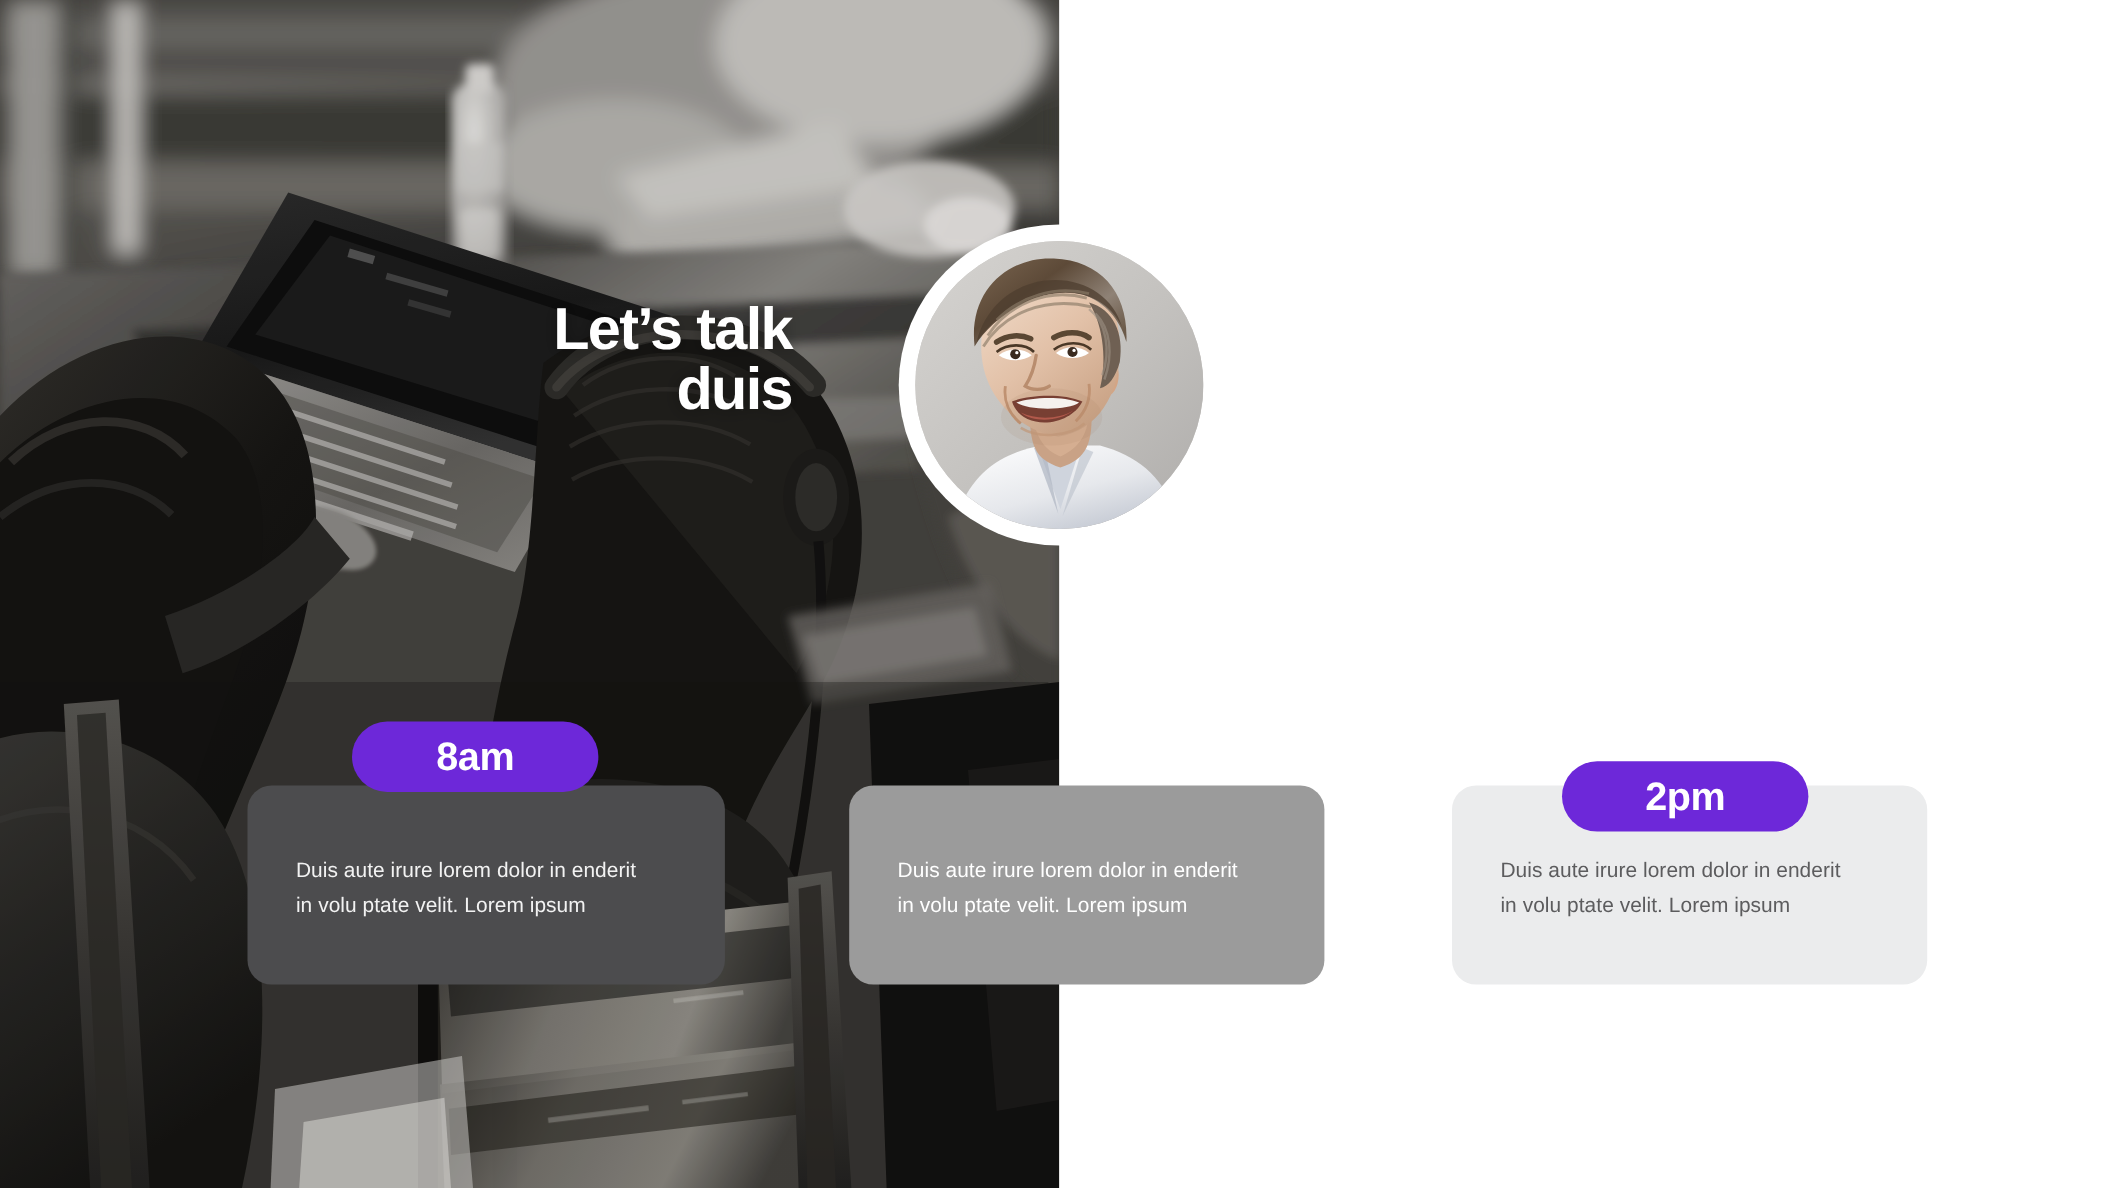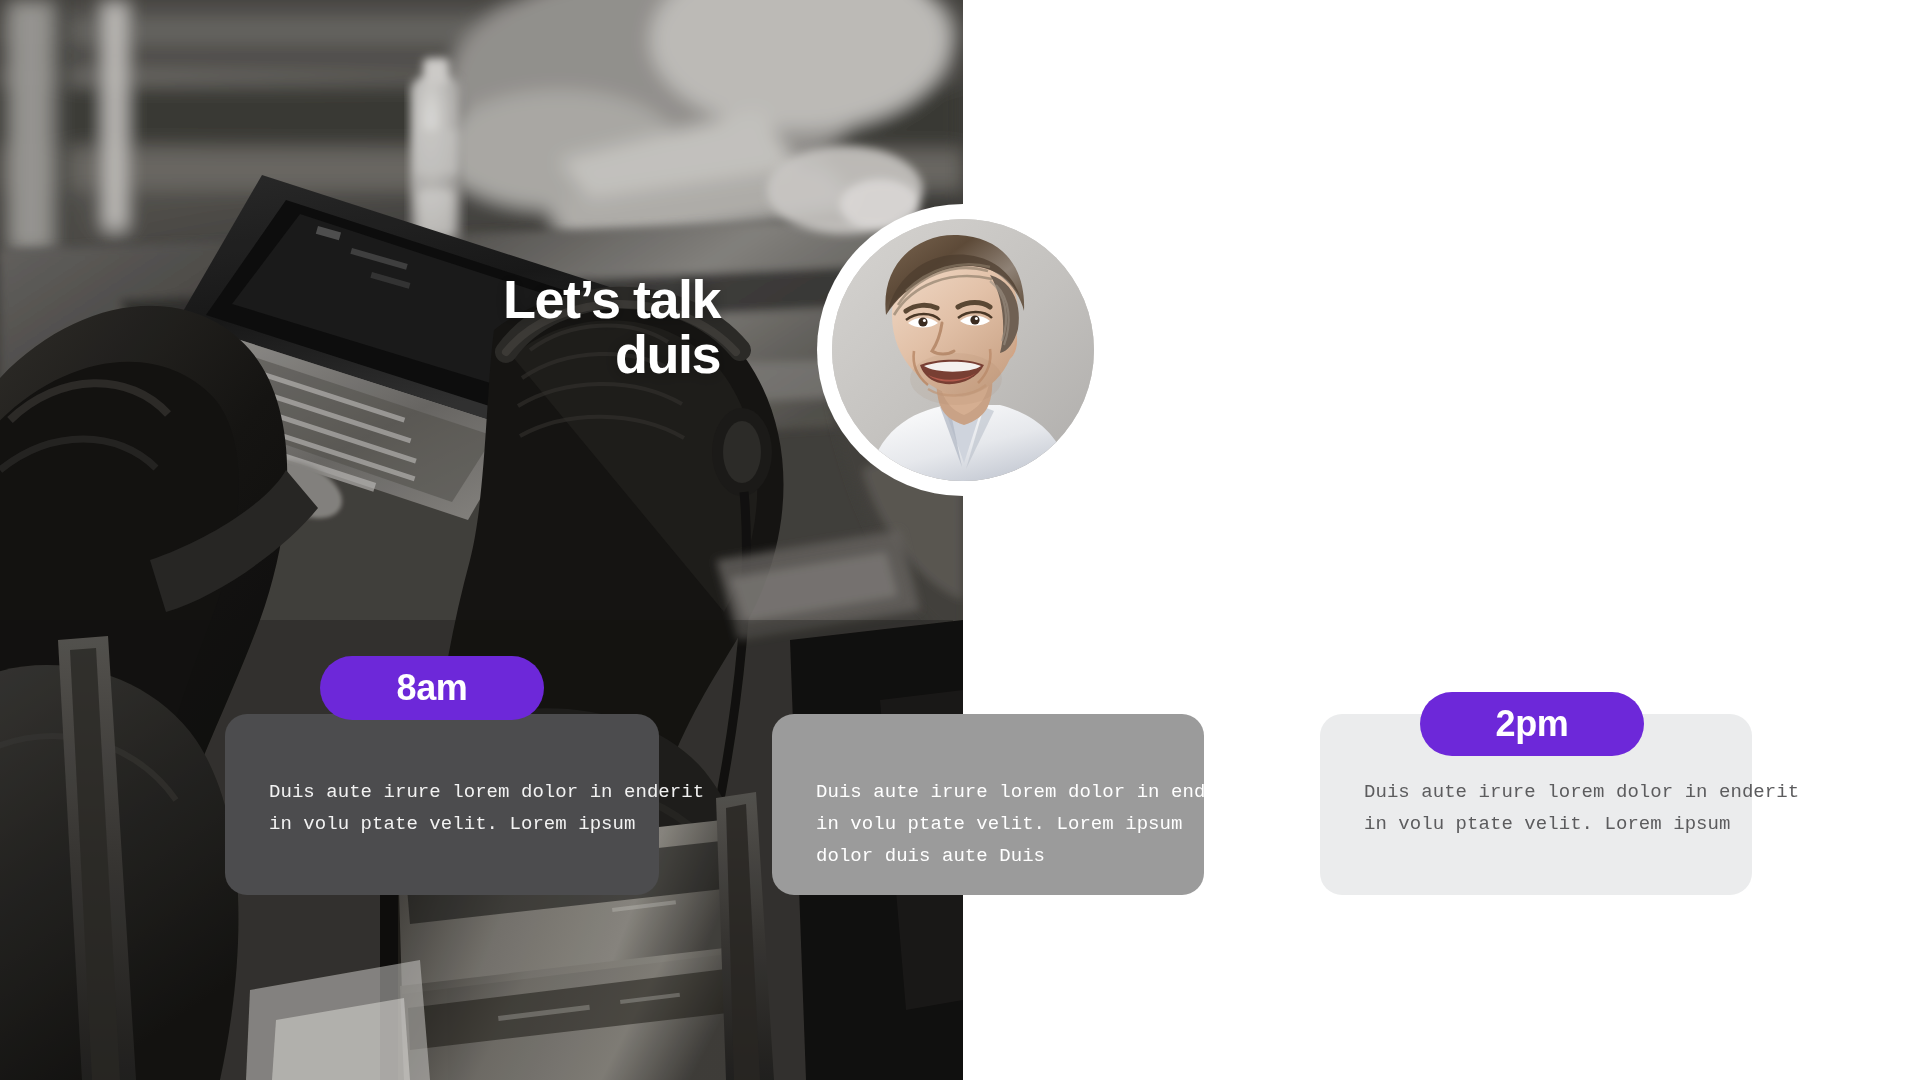--- a/index.html
+++ b/index.html
@@ -64,21 +64,20 @@
     background:#c9c7c4;
   }
   .avatar svg { display:block; width:100%; height:100%; }
 
   
   .schedule { position:absolute; left:0; top:0; width:1920px; height:1080px; z-index:5; }
 
   .card {
     position:absolute;
     border-radius:22px;
-    font-family:Liberation Mono, monospace;
   }
   .card .body {
     position:absolute; left:0; top:0; width:100%; height:100%;
     border-radius:22px;
     padding:62px 44px 0 44px;
   }
   .card .line {
     display:block;
     font-size:19px;
     line-height:32px;
@@ -428,21 +427,20 @@
         <span class="line">Duis aute irure lorem dolor in enderit</span>
         <span class="line">in volu ptate velit. Lorem ipsum</span>
       </div>
     </div>
     <div class="badge badge-1">8am</div>
 
     <div class="card card-2">
       <div class="body">
         <span class="line">Duis aute irure lorem dolor in enderit</span>
         <span class="line">in volu ptate velit. Lorem ipsum</span>
-        <span class="line">dolor duis aute Duis</span>
       </div>
     </div>
 
     <div class="card card-3">
       <div class="body">
         <span class="line">Duis aute irure lorem dolor in enderit</span>
         <span class="line">in volu ptate velit. Lorem ipsum</span>
       </div>
     </div>
     <div class="badge badge-3">2pm</div>

